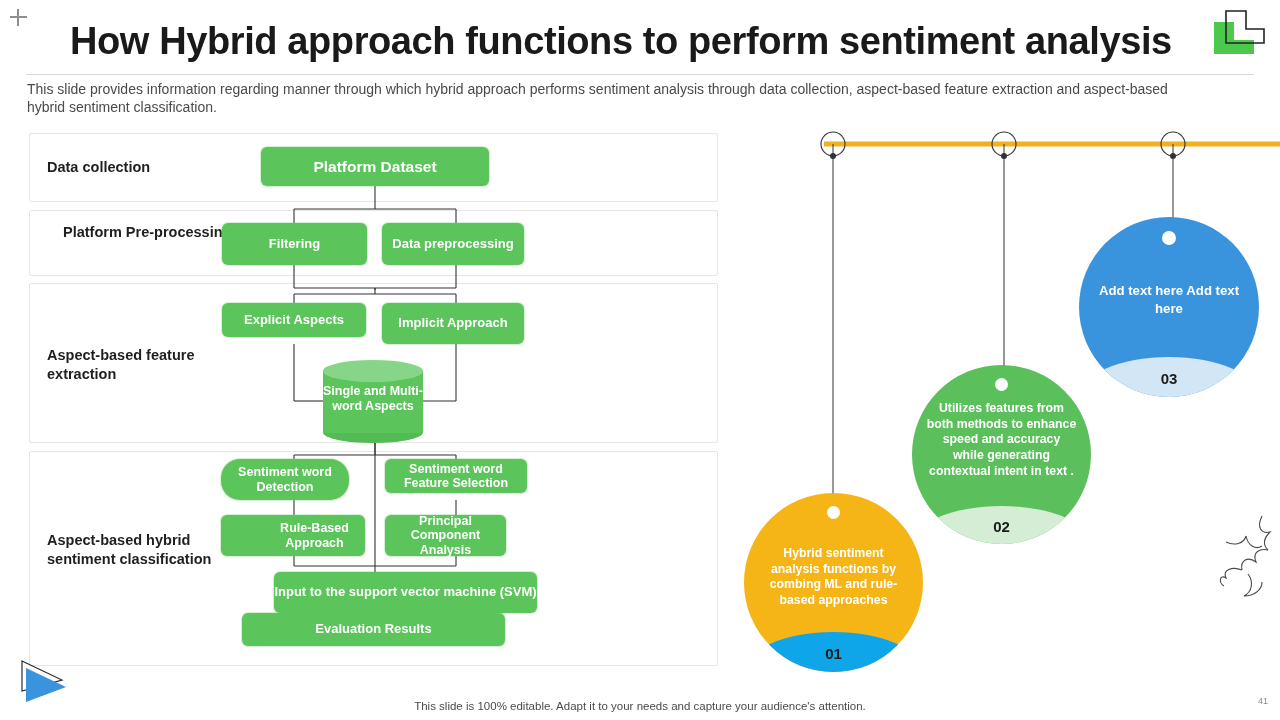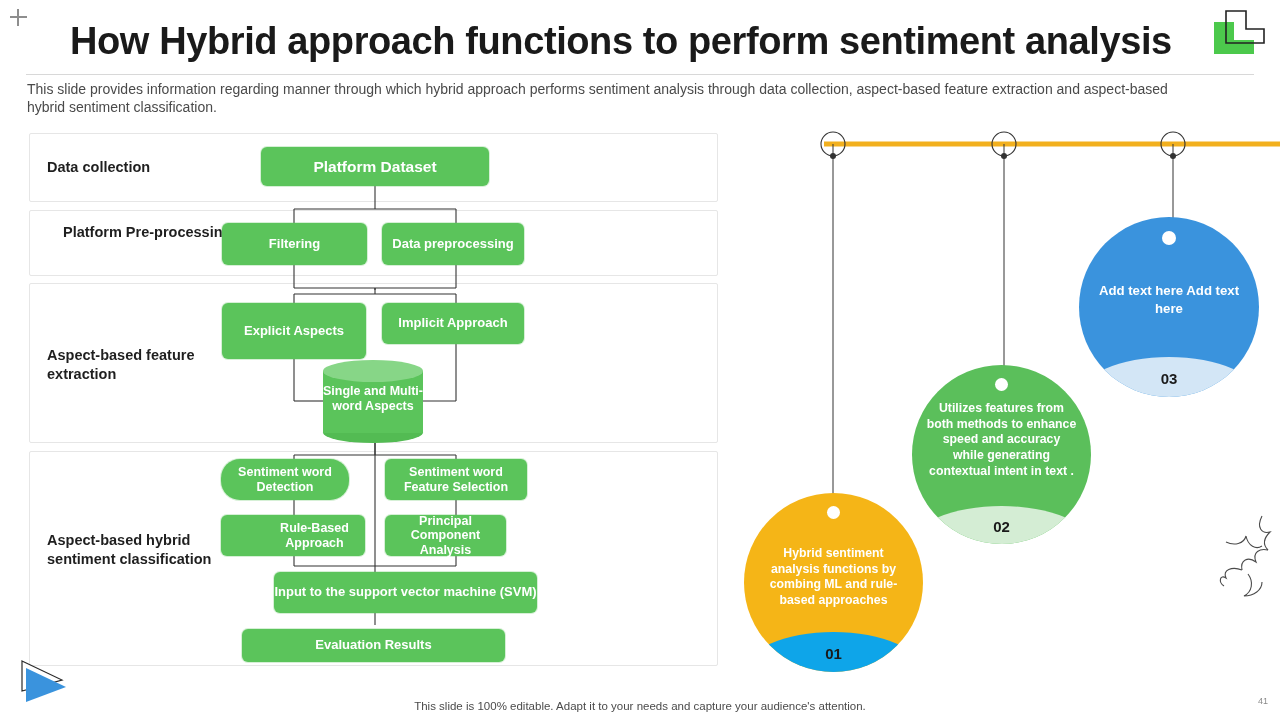--- a/index.html
+++ b/index.html
@@ -118,28 +118,28 @@
     justify-content: center;
     text-align: center;
     line-height: 1.15;
     box-sizing: border-box;
     box-shadow: 0 0 0 1px rgba(91,196,91,0.25);
   }
 
   .b-dataset   { left: 232px; top: 14px;  width: 228px; height: 39px;  font-size: 15.5px; }
   .b-filter    { left: 193px; top: 90px;  width: 145px; height: 42px;  font-size: 13px; }
   .b-preproc   { left: 353px; top: 90px;  width: 142px; height: 42px;  font-size: 13px; }
-  .b-explicit  { left: 193px; top: 170px; width: 144px; height: 56px;  font-size: 13px; }
+  .b-explicit  { left: 193px; top: 170px; width: 144px; height: 34px;  font-size: 13px; }
   .b-implicit  { left: 353px; top: 170px; width: 142px; height: 41px;  font-size: 13px; }
   .b-swdet     { left: 192px; top: 326px; width: 128px; height: 41px;  font-size: 12.5px; border-radius: 19px; }
-  .b-swfs      { left: 356px; top: 326px; width: 142px; height: 41px;  font-size: 12.5px; }
+  .b-swfs      { left: 356px; top: 326px; width: 142px; height: 34px;  font-size: 12.5px; }
   .b-rule      { left: 192px; top: 382px; width: 144px; height: 41px;  font-size: 12.5px; padding-left: 43px; }
   .b-pca       { left: 356px; top: 382px; width: 121px; height: 41px;  font-size: 12.5px; }
   .b-svm       { left: 213px; top: 439px; width: 263px; height: 41px;  font-size: 13px; margin-left: 32px; }
-  .b-eval      { left: 213px; top: 496px; width: 263px; height: 33px;  font-size: 13px; }
+  .b-eval      { left: 213px; top: 480px; width: 263px; height: 33px;  font-size: 13px; }
 
   
   .cyl {
     position: absolute;
     left: 294px; top: 227px;
     width: 100px; height: 83px;
   }
   .cyl-body {
     position: absolute;
     left: 0; top: 11px;

